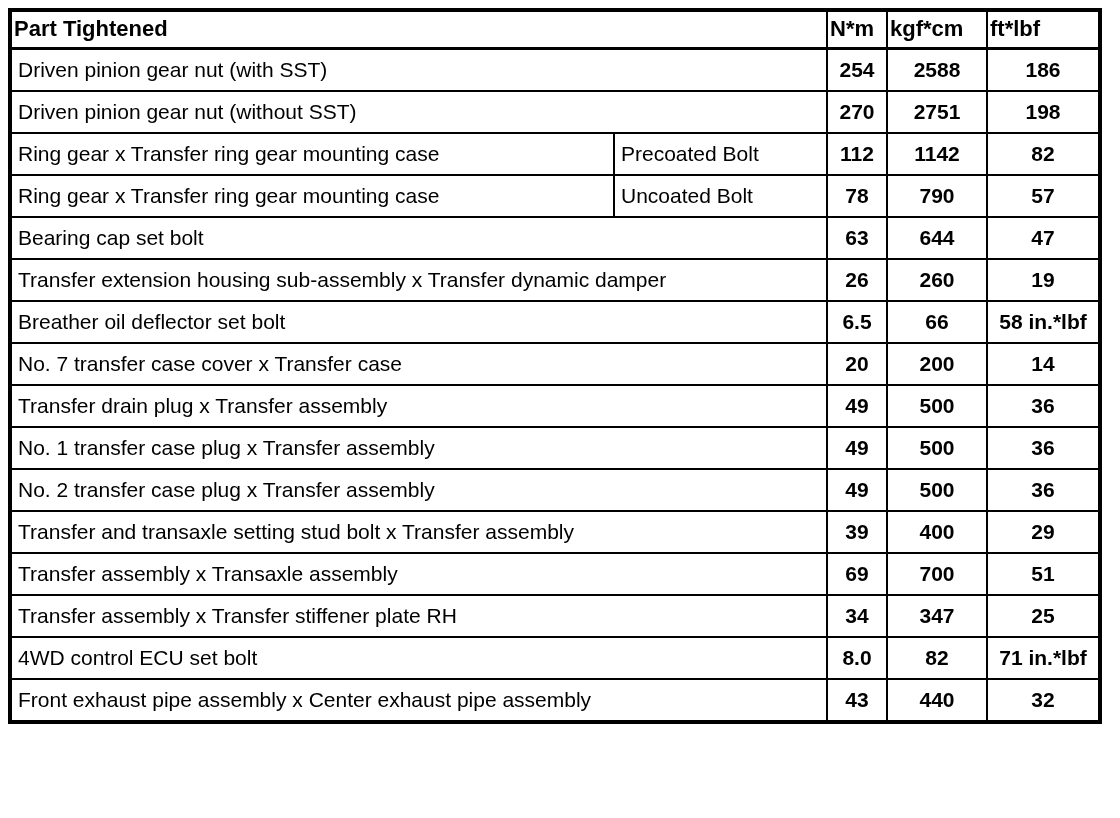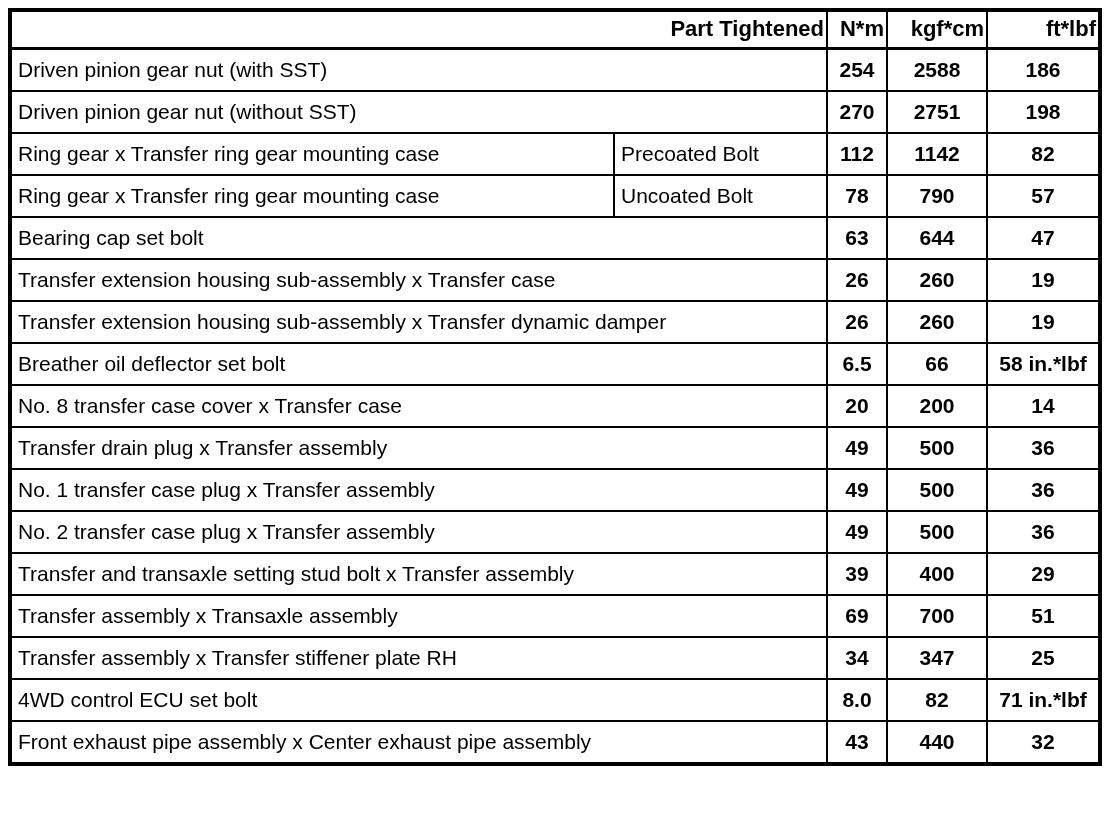--- a/index.html
+++ b/index.html
@@ -24,21 +24,21 @@
     border: 2px solid #000;
     overflow: hidden;
     white-space: nowrap;
     vertical-align: middle;
     line-height: 1.1;
   }
   .spec thead th {
     height: 35px;
     font-size: 22px;
     font-weight: bold;
-    text-align: right;
+    text-align: left;
     border-bottom: 3px solid #000;
     padding: 0 2px;
   }
   .spec tbody td {
     height: 40px;
     font-size: 21px;
     font-weight: normal;
   }
   .spec td.part {
     text-align: left;
@@ -98,39 +98,33 @@
           <td class="num">790</td>
           <td class="num">57</td>
         </tr>
         <tr>
           <td class="part" colspan="2">Bearing cap set bolt</td>
           <td class="num">63</td>
           <td class="num">644</td>
           <td class="num">47</td>
         </tr>
         <tr>
-          <td class="part" colspan="2">Transfer extension housing sub-assembly x Transfer case</td>
-          <td class="num">26</td>
-          <td class="num">260</td>
-          <td class="num">19</td>
-        </tr>
-        <tr>
           <td class="part" colspan="2">Transfer extension housing sub-assembly x Transfer dynamic damper</td>
           <td class="num">26</td>
           <td class="num">260</td>
           <td class="num">19</td>
         </tr>
         <tr>
           <td class="part" colspan="2">Breather oil deflector set bolt</td>
           <td class="num">6.5</td>
           <td class="num">66</td>
           <td class="num">58 in.*lbf</td>
         </tr>
         <tr>
-          <td class="part" colspan="2">No. 8 transfer case cover x Transfer case</td>
+          <td class="part" colspan="2">No. 7 transfer case cover x Transfer case</td>
           <td class="num">20</td>
           <td class="num">200</td>
           <td class="num">14</td>
         </tr>
         <tr>
           <td class="part" colspan="2">Transfer drain plug x Transfer assembly</td>
           <td class="num">49</td>
           <td class="num">500</td>
           <td class="num">36</td>
         </tr>

